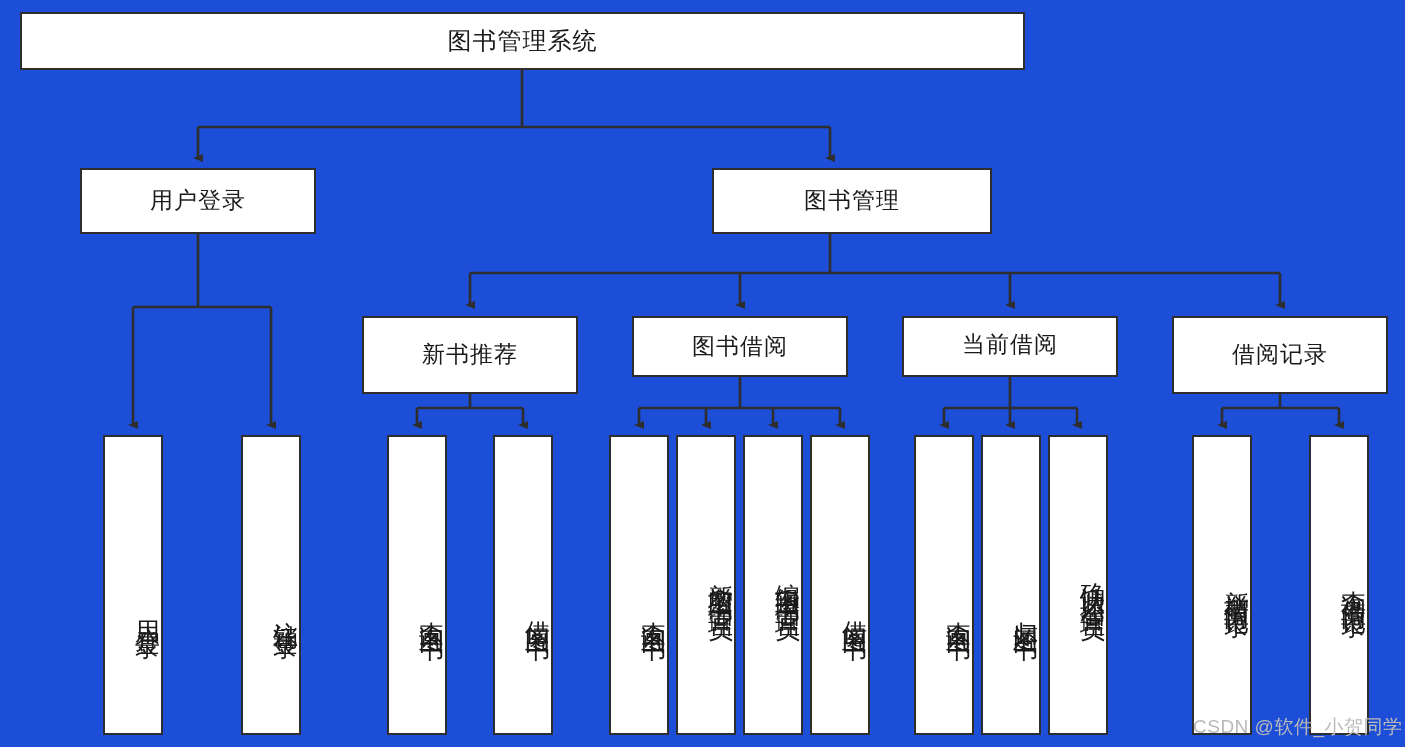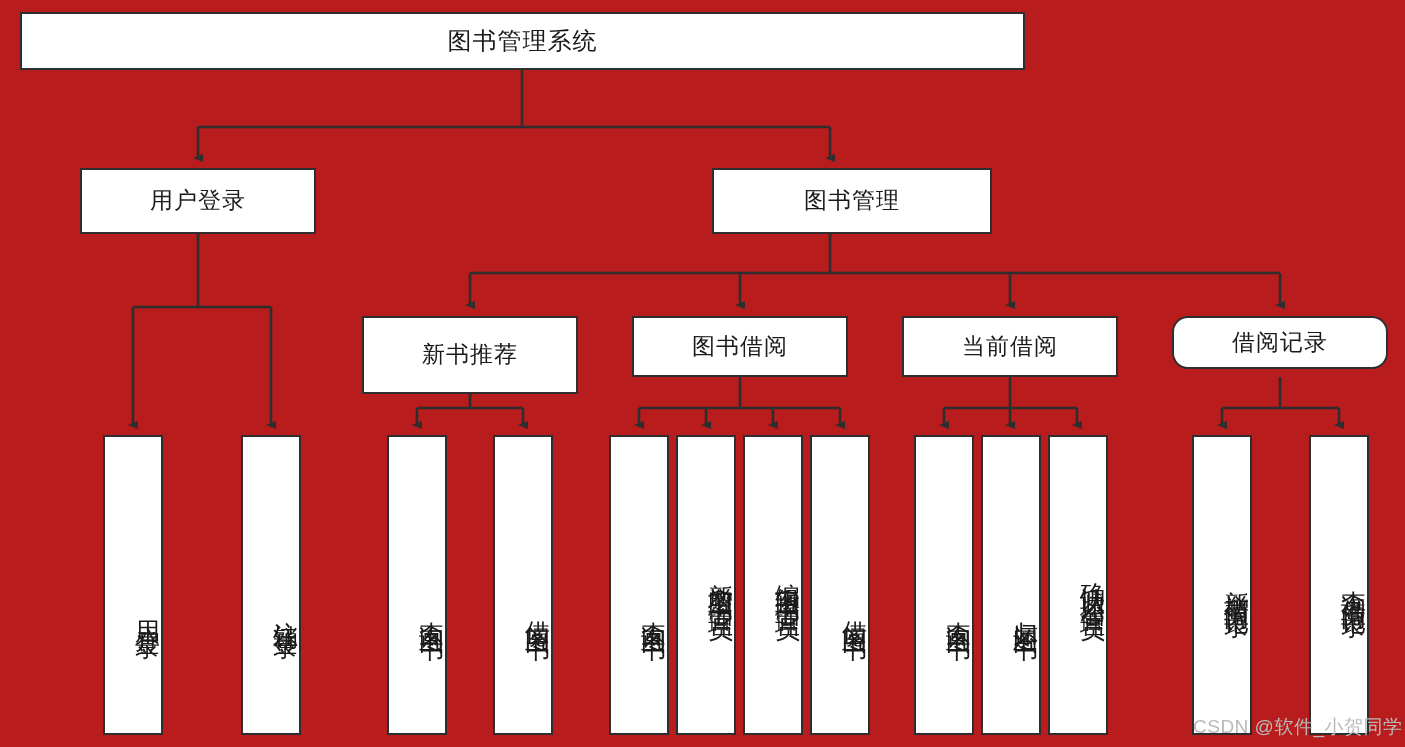--- a/index.html
+++ b/index.html
@@ -8,21 +8,21 @@
     padding: 0;
     background: #ffffff;
   }
   body {
     font-family: "Liberation Sans", "DejaVu Sans", sans-serif;
   }
   #canvas {
     position: relative;
     width: 1405px;
     height: 747px;
-    background: #b91c1c;
+    background: #1d4ed8;
     overflow: hidden;
   }
   #wires {
     position: absolute;
     left: 0;
     top: 0;
     width: 1405px;
     height: 747px;
     pointer-events: none;
   }
@@ -147,25 +147,25 @@
   </div>
 
   <div class="node h" style="left:362px; top:316px; width:216px; height:78px;">
     <span>新书推荐</span>
   </div>
 
   <div class="node h" style="left:632px; top:316px; width:216px; height:61px;">
     <span>图书借阅</span>
   </div>
 
-  <div class="node h" style="left:902px; top:316px; width:216px; height:61px;">
+  <div class="node h" style="left:902px; top:316px; width:216px; height:61px;font-family:Liberation Mono, monospace;">
     <span>当前借阅</span>
   </div>
 
-  <div class="node h" style="left:1172px; top:316px; width:216px; height:53px;border-radius:16px;">
+  <div class="node h" style="left:1172px; top:316px; width:216px; height:78px;">
     <span>借阅记录</span>
   </div>
 
   <div class="node v mid" style="left:103px; top:435px; width:60px; height:300px;">
     <span class="vtext">用户登录</span>
   </div>
 
   <div class="node v mid" style="left:241px; top:435px; width:60px; height:300px;">
     <span class="vtext">注销登录</span>
   </div>

